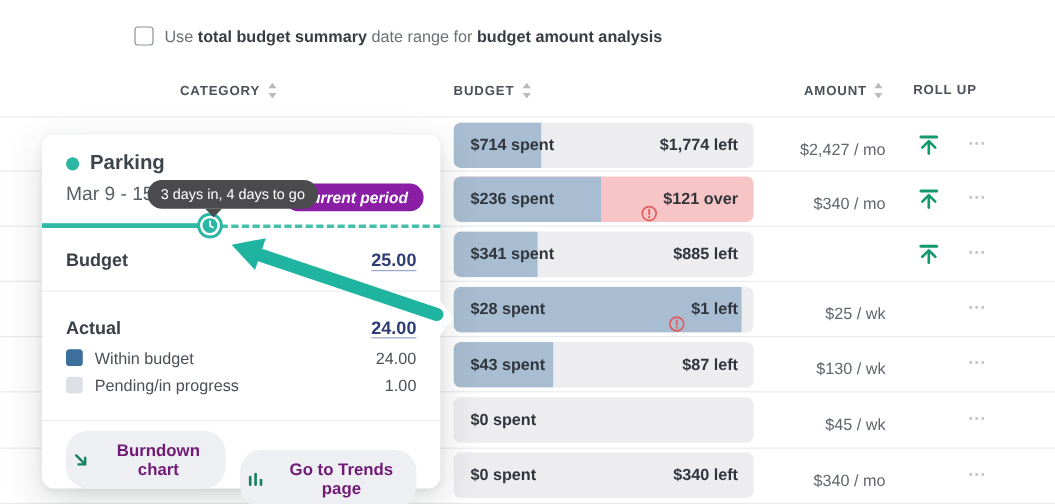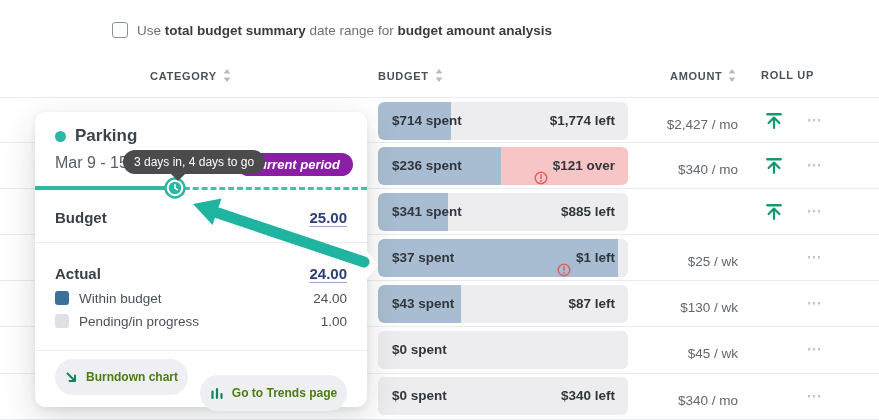--- a/index.html
+++ b/index.html
@@ -44,22 +44,22 @@
   .tl-solid{position:absolute;left:0;top:74px;width:140px;height:4px;background:#2fb8a6;}
   .tl-dash{position:absolute;left:140px;right:0;top:75px;border-top:3px dashed #46bfae;}
   .tl-clock{position:absolute;left:129px;top:65px;z-index:2;line-height:0;}
   .prow{position:absolute;left:20px;right:20px;display:flex;justify-content:space-between;align-items:center;}
   .prow .lbl{font-size:15px;font-weight:700;color:#3a4047;}
   .prow .val{font-size:15px;font-weight:800;color:#2e3d74;text-decoration:underline;text-underline-offset:3px;text-decoration-color:#9aa6c9;cursor:pointer;}
   .pdiv{position:absolute;left:0;right:0;height:1px;background:#ececee;}
   .leg{position:absolute;left:20px;right:20px;display:flex;align-items:center;gap:10px;font-size:13.5px;color:#4a5057;}
   .leg .sw{width:14px;height:14px;border-radius:3px;flex:0 0 auto;}
   .leg .lv{margin-left:auto;}
-  .pbtn{position:absolute;height:36px;border:none;border-radius:18px;background:#edeff3;color:#4d7c0f;font-family:"Liberation Sans",sans-serif;
-        font-size:12px;font-weight:700;display:flex;align-items:center;justify-content:center;gap:8px;cursor:pointer;}
+  .pbtn{position:absolute;height:48px;border:none;border-radius:18px;background:#edeff3;color:#701a75;font-family:"Liberation Sans",sans-serif;
+        font-size:14px;font-weight:700;display:flex;align-items:center;justify-content:center;gap:8px;cursor:pointer;}
   .arrow-overlay{position:absolute;left:0;top:0;z-index:6;pointer-events:none;}
 </style>
 </head>
 <body>
 
 <div class="screen">
 
   <label class="chk-row">
     <span class="chk-box"></span>
     <span class="chk-text"><span>Use</span> <b>total budget summary</b> <span>date range for</span> <b>budget amount analysis</b></span>
@@ -158,21 +158,21 @@
               <path d="M4.6 12 L10 6.6 L15.4 12" fill="none" stroke="#14996f" stroke-width="2.2" stroke-linecap="round" stroke-linejoin="round"></path>
             </svg>
       </span>
     </div>
     <div class="dots">⋯</div>
   </div>
 
   <div class="trow">
     <div class="bar">
       <div class="bar-fill" style="width: 96%;"></div>
-      <span class="bar-txt l">$37 spent</span>
+      <span class="bar-txt l">$28 spent</span>
       <span class="bar-txt r">
         <span class="warn-ic">
           <svg width="14" height="14" viewBox="0 0 14 14">
                 <circle cx="7" cy="7" r="5.8" fill="none" stroke="#e25c5c" stroke-width="1.4"></circle>
                 <path d="M7 3.7 V7.6" stroke="#e25c5c" stroke-width="1.5" stroke-linecap="round"></path>
                 <circle cx="7" cy="10" r="0.9" fill="#e25c5c"></circle>
               </svg>
         </span>
         <span class="rtxt">$1 left</span>
       </span>

